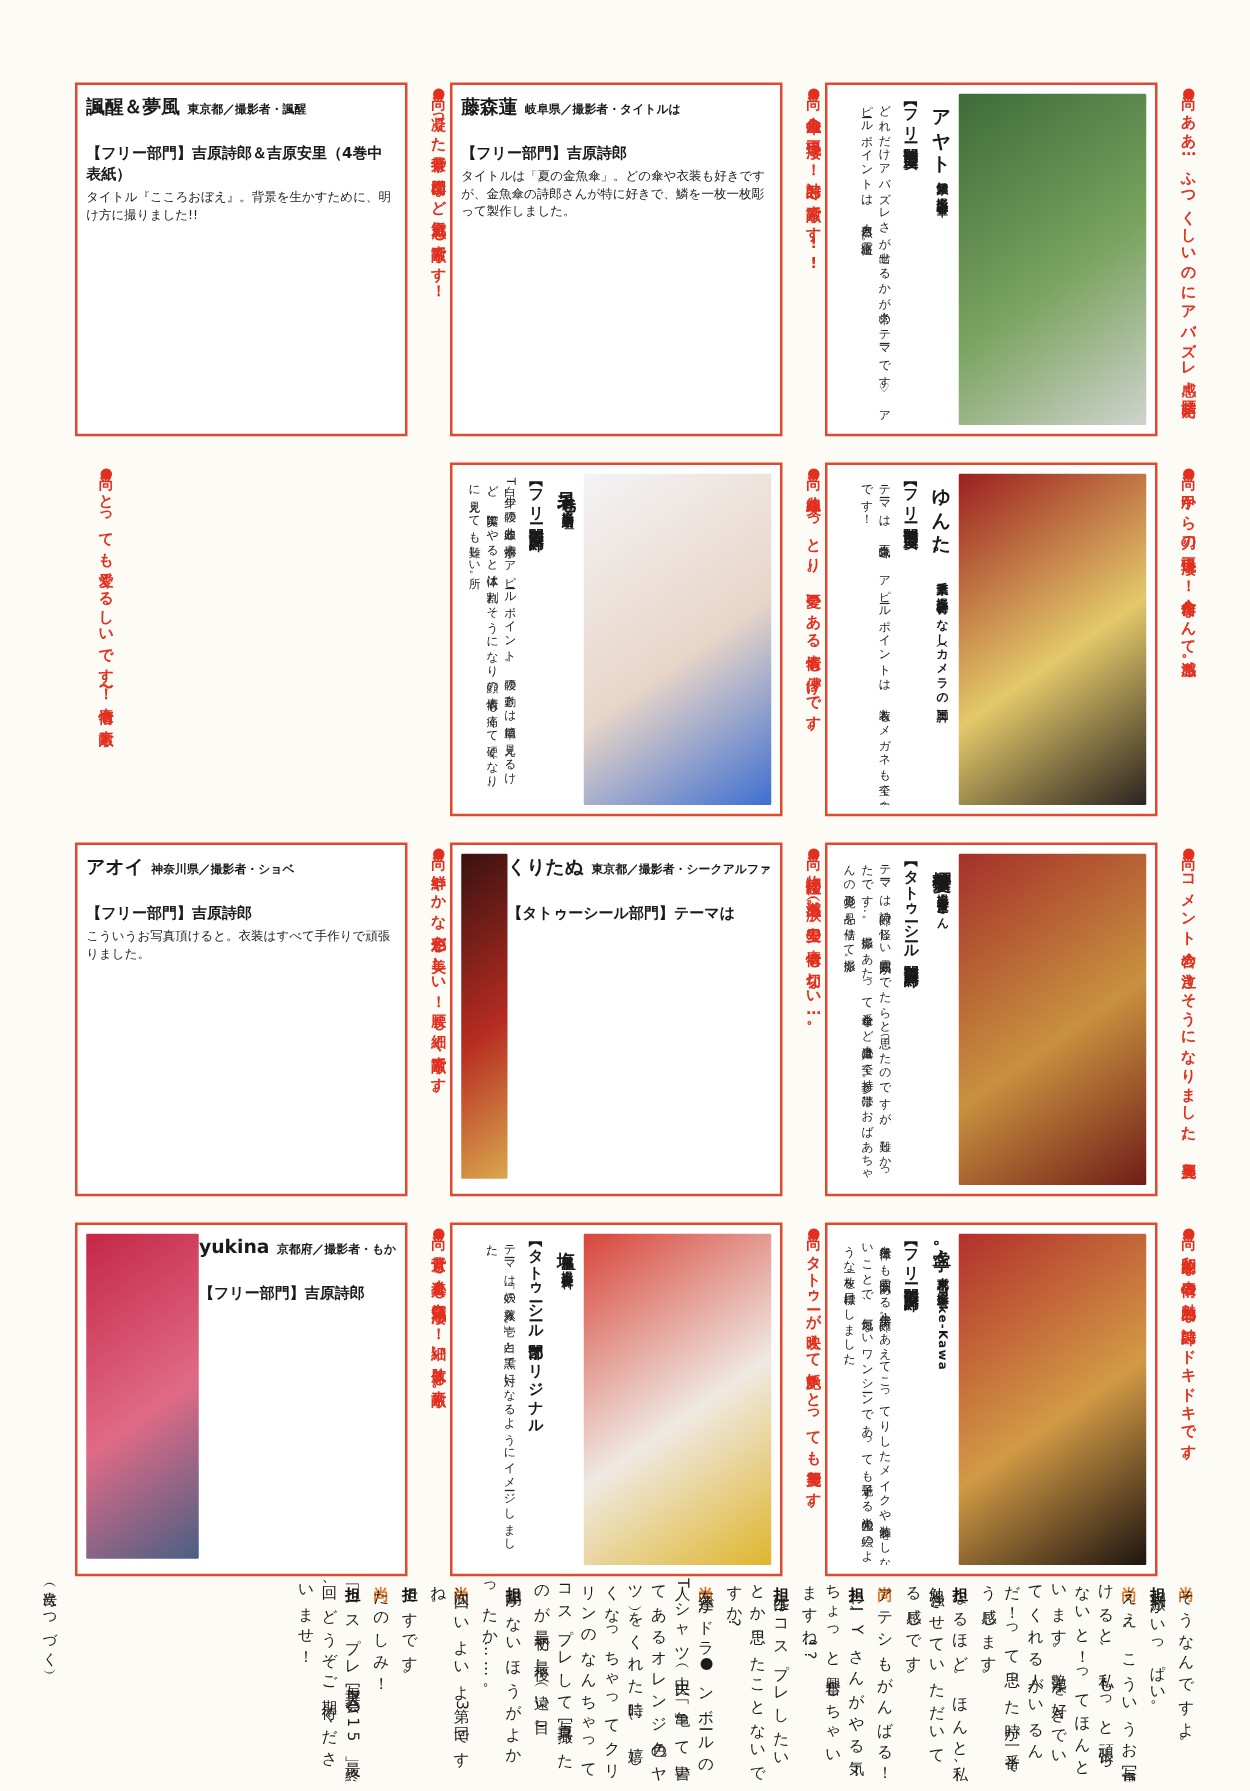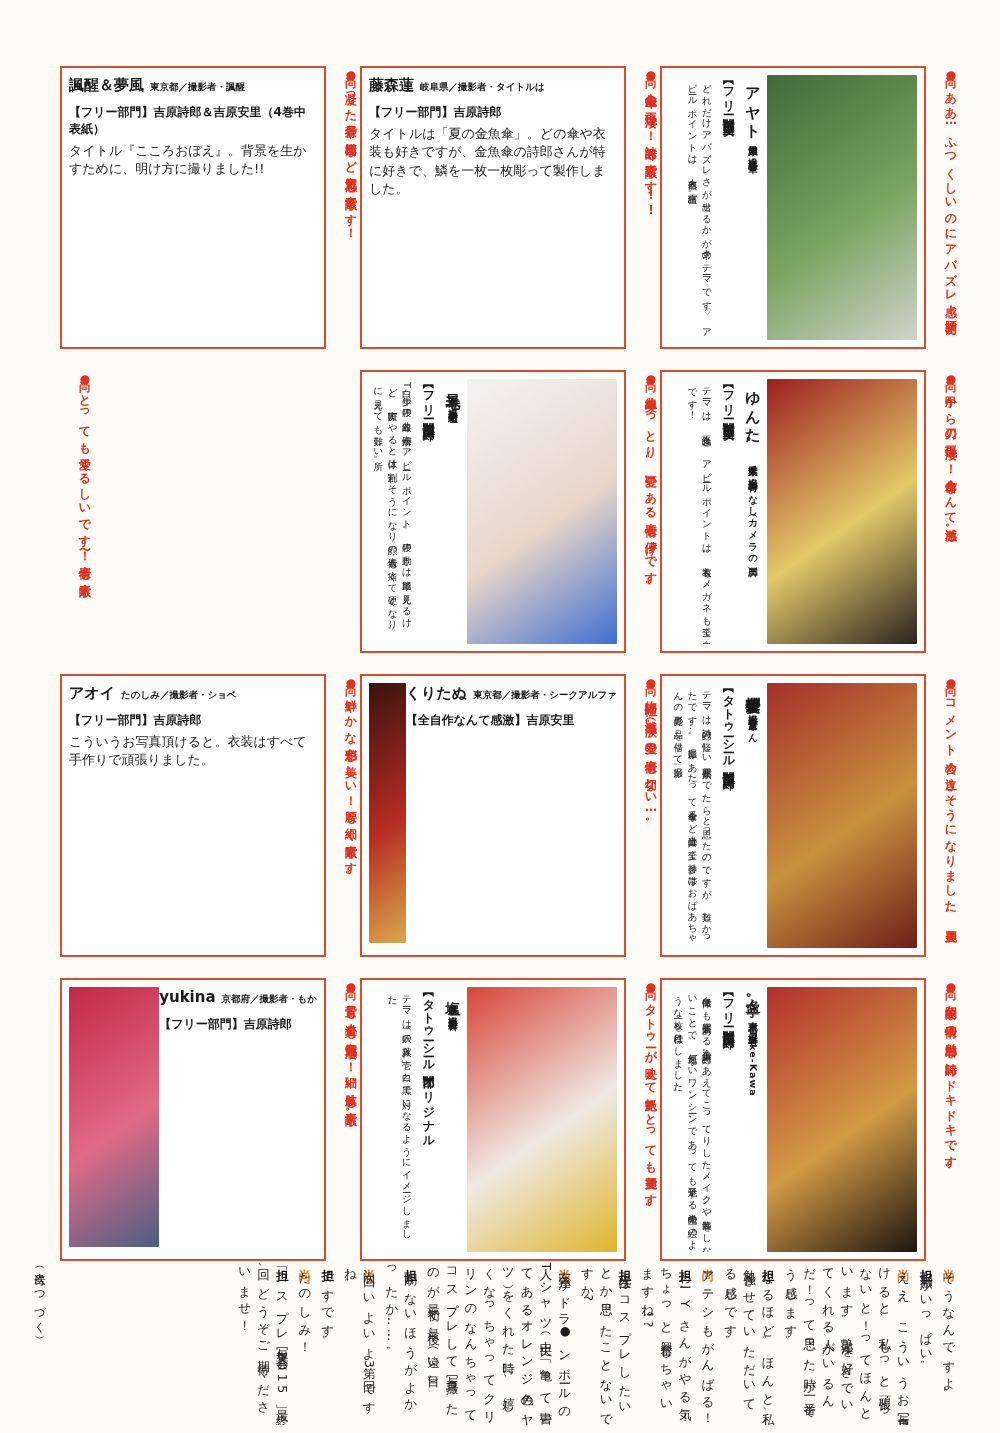--- a/index.html
+++ b/index.html
@@ -28,23 +28,23 @@
   .card.v .vtext {
     flex:1 1 auto; writing-mode:vertical-rl; text-orientation:mixed;
     padding:2px 4px 0 6px; overflow:hidden; letter-spacing:1px;
   }
   .nameline { line-height:1.2; }
   .name { font-weight:bold; font-size:15px; }
   .info { font-size:9.5px; font-weight:bold; }
   .card.h .info { margin-left:6px; }
   .card.v .info { display:inline; }
   .category { font-weight:bold; font-size:12px; }
-  .card.h .category { margin-top:10px; }
+  .card.h .category { margin-top:20px; }
   .card.v .category { margin:0; margin-block-start:7px; }
-  .desc { font-size:13px; line-height:1.4; color:#222; }
+  .desc { font-size:10px; line-height:1.4; color:#222; }
   .card.h .desc { margin-top:4px; }
   .card.v .desc { margin:0; margin-block-start:6px; font-size:9.5px; line-height:1.5; }
   .comment {
     width:27px; margin-left:4px; writing-mode:vertical-rl; text-orientation:upright;
     color:var(--comment-color,#e1301f); font-weight:bold; font-size:12px;
     line-height:1.1; letter-spacing:1.5px; overflow:hidden;
   }
   .dialogue {
     position:absolute; top:1259px; right:42px; height:166px; max-width:905px;
     writing-mode:vertical-rl; text-orientation:mixed;
@@ -137,37 +137,37 @@
       <div class="photo" style="background: linear-gradient(145deg, rgb(156, 31, 31) 0%, rgb(227, 201, 106) 55%, rgb(43, 35, 32) 100%);"></div>
     </div>
     <div class="comment">尚●甲から刃の再現凄い！全自作なんて感激。</div>
   </div>
 
   <div class="cell">
     <div class="card h">
       <div class="photo" style="background: linear-gradient(145deg, rgb(127, 174, 106) 0%, rgb(217, 75, 58) 55%, rgb(220, 226, 138) 100%);"></div>
       <div class="caption">
         <div class="nameline">
-          <span class="name">アオイ</span><span class="info">たのしみ／撮影者・ショベ</span>
+          <span class="name">アオイ</span><span class="info">神奈川県／撮影者・ショベ</span>
         </div>
         <div class="category">【フリー部門】吉原詩郎</div>
         <div class="desc">こういうお写真頂けると。衣装はすべて手作りで頑張りました。</div>
       </div>
     </div>
     <div class="comment">尚●鮮やかな色彩が美しい！腰も細く素敵です。</div>
   </div>
 
   <div class="cell">
     <div class="card h">
       <div class="photo" style="background: linear-gradient(145deg, rgb(58, 18, 16) 0%, rgb(183, 44, 34) 55%, rgb(217, 168, 78) 100%);"></div>
       <div class="caption">
         <div class="nameline">
           <span class="name">くりたぬ</span><span class="info">東京都／撮影者・シークアルファ</span>
         </div>
-        <div class="category">【全自作なんて感激】吉原安里</div>
+        <div class="category">【タトゥーシール部門】テーマは</div>
       </div>
     </div>
     <div class="comment">尚●物語性に感激（涙）。安里の表情も切ない…。</div>
   </div>
 
   <div class="cell">
     <div class="card v">
       <div class="vtext">
         <div class="nameline">
           <span class="name">櫻華愛</span> <span class="info">福岡県／撮影者・富士原さん</span>

